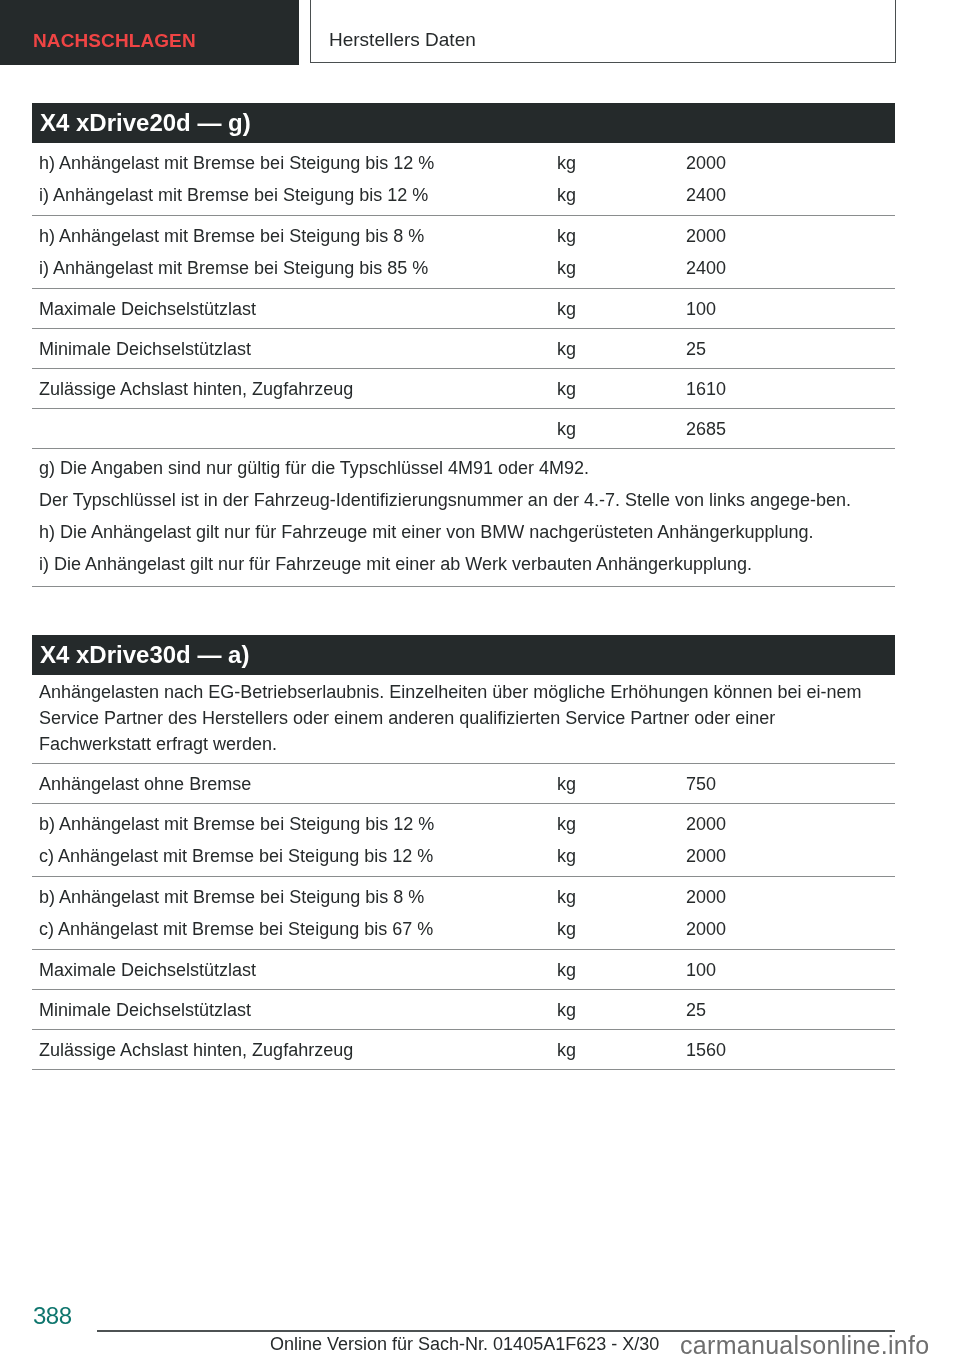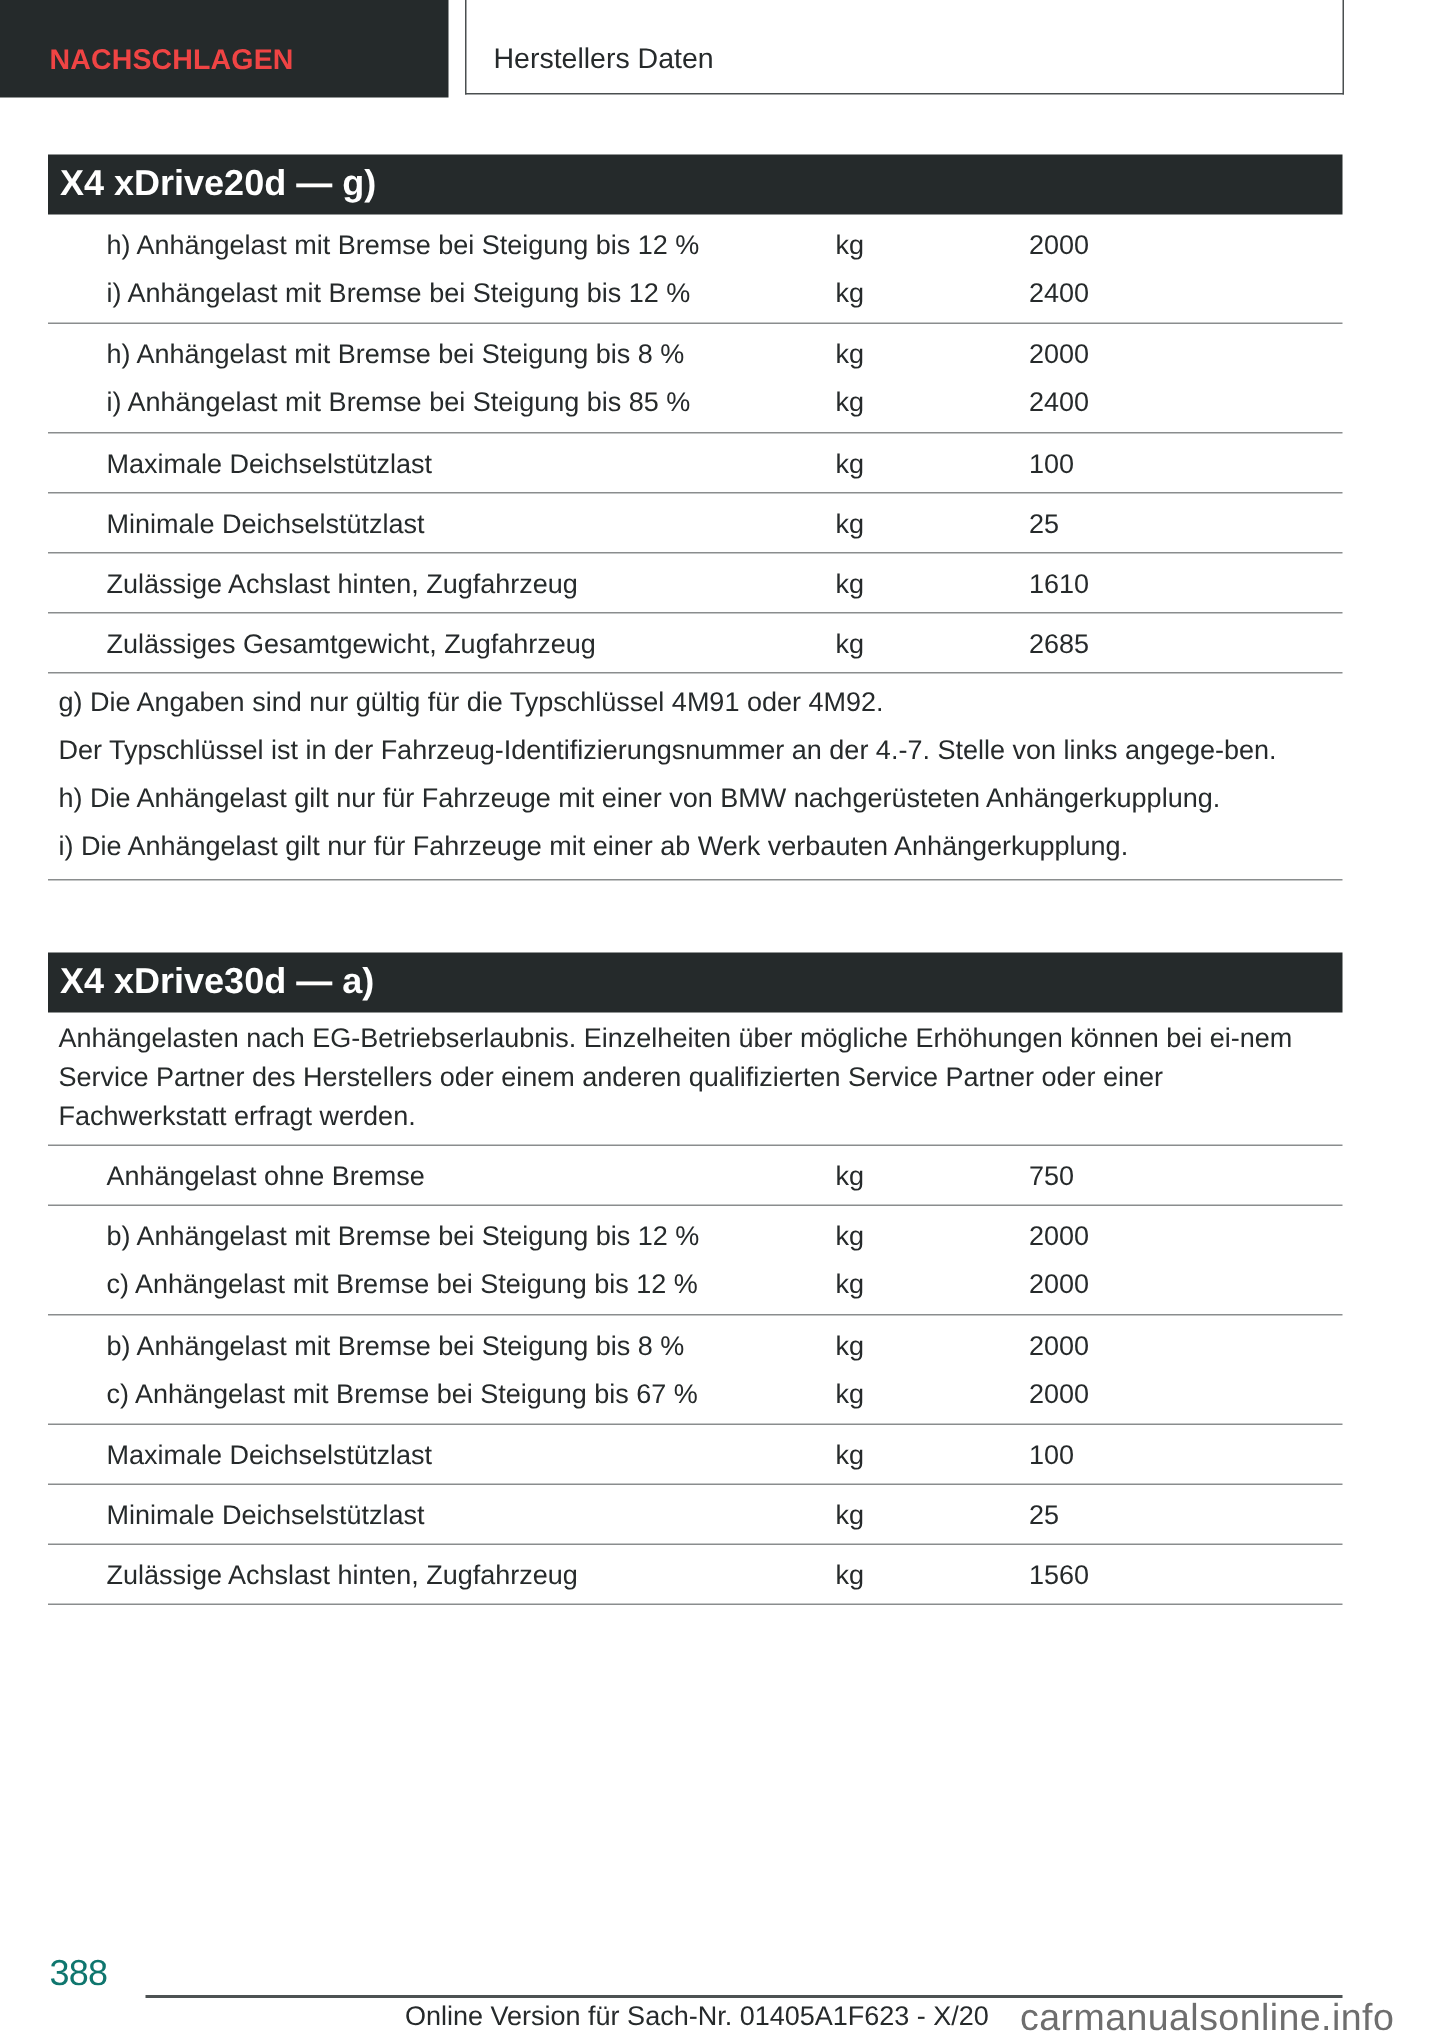--- a/index.html
+++ b/index.html
@@ -15,21 +15,21 @@
 
   .section { position: absolute; left: 32px; width: 863px; }
   .sec1 { top: 103px; }
   .sec2 { top: 635px; }
 
   .sec-header { height: 40px; background: #252a2b; color: #fff; font-weight: bold; font-size: 24px;
                 line-height: 40px; padding-left: 8px; box-sizing: border-box; }
 
   .row { border-bottom: 1.5px solid #8a8d8e; position: relative; font-size: 18px; }
   .line { height: 32px; line-height: 32px; position: relative; }
-  .line .label { position: absolute; left: 7px; margin-left: 32px; }
+  .line .label { position: absolute; left: 7px; }
   .line .unit { position: absolute; left: 525px; }
   .line .val { position: absolute; left: 654px; }
   .row.single .line { height: 39px; line-height: 40px; }
   .row.double { padding-top: 4px; padding-bottom: 4px; }
   .row.double .line { height: 32px; line-height: 32px; }
 
   .notes { padding: 6px 7px 8px 7px; font-size: 18px; line-height: 27px; border-bottom: 1.5px solid #8a8d8e; }
   .notes p { margin: 0 0 5px 0; }
   .notes p:last-child { margin-bottom: 0; }
 
@@ -98,21 +98,20 @@
   <div class="row single">
     <div class="line">
       <span class="label">Zulässige Achslast hinten, Zugfahrzeug</span>
       <span class="unit">kg</span>
       <span class="val">1610</span>
     </div>
   </div>
 
   <div class="row single">
     <div class="line">
-      <span class="label">Zulässiges Gesamtgewicht, Zugfahrzeug</span>
       <span class="unit">kg</span>
       <span class="val">2685</span>
     </div>
   </div>
 
   <div class="notes">
     <p>g) Die Angaben sind nur gültig für die Typschlüssel 4M91 oder 4M92.</p>
     <p>Der Typschlüssel ist in der Fahrzeug-Identifizierungsnummer an der 4.-7. Stelle von links angege-ben.</p>
     <p>h) Die Anhängelast gilt nur für Fahrzeuge mit einer von BMW nachgerüsteten Anhängerkupplung.</p>
     <p>i) Die Anhängelast gilt nur für Fahrzeuge mit einer ab Werk verbauten Anhängerkupplung.</p>
@@ -178,14 +177,14 @@
     <div class="line">
       <span class="label">Zulässige Achslast hinten, Zugfahrzeug</span>
       <span class="unit">kg</span>
       <span class="val">1560</span>
     </div>
   </div>
 </div>
 
 <div class="page-number">388</div>
 <div class="footer-rule"></div>
-<div class="footer-text">Online Version für Sach-Nr. 01405A1F623 - X/20</div>
+<div class="footer-text">Online Version für Sach-Nr. 01405A1F623 - X/30</div>
 <div class="watermark">carmanualsonline.info</div>
 
 </body></html>

